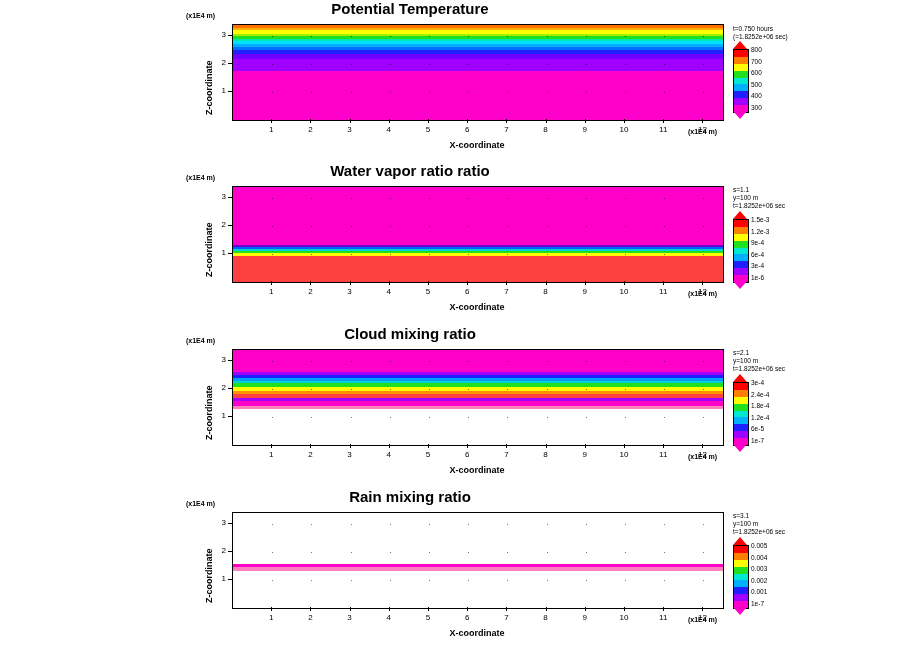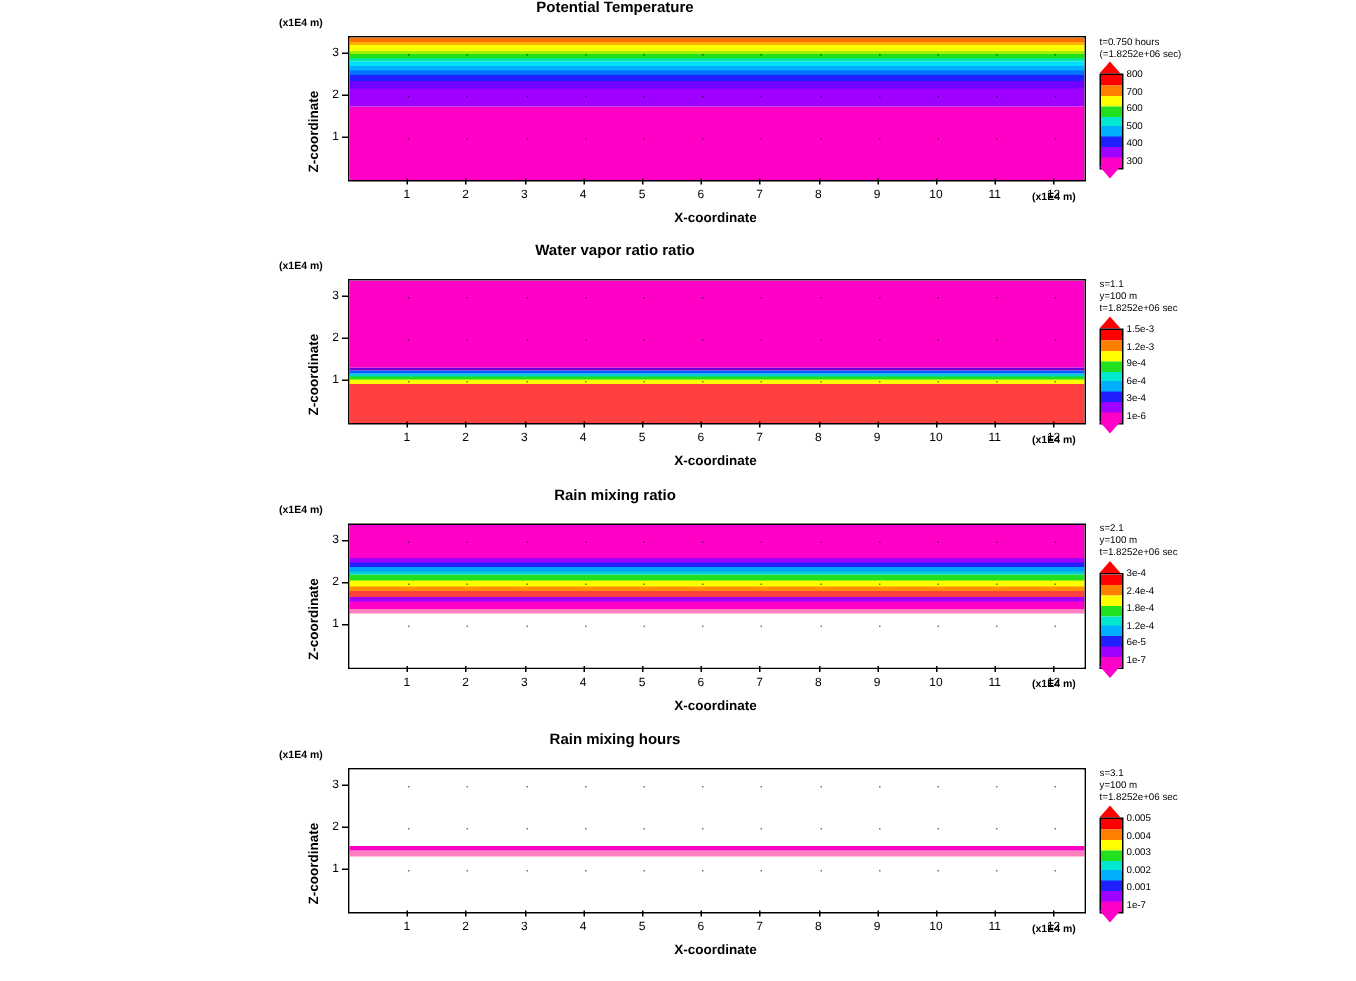--- a/index.html
+++ b/index.html
@@ -4,21 +4,21 @@
 <style>
   html,body{margin:0;padding:0;}
   body{
     width:904px;height:654px;background:#ffffff;
     font-family:"Liberation Sans", sans-serif;
     color:#000;position:relative;overflow:hidden;
   }
   .panel{position:absolute;left:0;width:904px;}
   .panel-title{
     position:absolute;left:0;width:820px;text-align:center;
-    font-size:10px;font-weight:bold;color:#000;
+    font-size:15px;font-weight:bold;color:#000;
   }
   .plot-wrap{position:absolute;}
   .plot-frame{
     position:absolute;border:1px solid #000;background:#fff;overflow:hidden;
   }
   .band{position:absolute;left:0;width:100%;}
   .dotgrid{
     position:absolute;left:0;top:0;width:100%;height:100%;
     pointer-events:none;
   }
@@ -293,21 +293,21 @@
       <div class="cbar-tick" style="left: 18px; top: 6px;">1.5e-3</div>
       <div class="cbar-tick" style="left: 18px; top: 17.6px;">1.2e-3</div>
       <div class="cbar-tick" style="left: 18px; top: 29.2px;">9e-4</div>
       <div class="cbar-tick" style="left: 18px; top: 40.8px;">6e-4</div>
       <div class="cbar-tick" style="left: 18px; top: 52.4px;">3e-4</div>
       <div class="cbar-tick" style="left: 18px; top: 64px;">1e-6</div>
     </div>
 </div>
 
 <div class="panel" style="top:325px;height:160px;">
-  <div class="panel-title" style="top:0px;">Rain mixing ratio</div>
+  <div class="panel-title" style="top:0px;">Cloud mixing ratio</div>
   <div class="units-tl" style="left:186px;top:12px;">(x1E4 m)</div>
   <div class="plot-wrap" style="left:232px;top:24px;">
     <div class="plot-frame" style="left:0;top:0;width:490px;height:95px;">
       <div id="bands-2" style="position:absolute;inset:0;">
           <div class="band" style="top: 58.9px; height: 36.7px; background: rgb(255, 255, 255);"></div>
           <div class="band" style="top: 55.1px; height: 4.4px; background: rgb(255, 128, 192);"></div>
           <div class="band" style="top: 50.35px; height: 5.35px; background: rgb(255, 0, 200);"></div>
           <div class="band" style="top: 47.5px; height: 3.45px; background: rgb(160, 0, 255);"></div>
           <div class="band" style="top: 43.22px; height: 4.88px; background: rgb(255, 64, 64);"></div>
           <div class="band" style="top: 40.38px; height: 3.45px; background: rgb(255, 144, 0);"></div>
@@ -416,21 +416,21 @@
       <div class="cbar-tick" style="left: 18px; top: 6px;">3e-4</div>
       <div class="cbar-tick" style="left: 18px; top: 17.6px;">2.4e-4</div>
       <div class="cbar-tick" style="left: 18px; top: 29.2px;">1.8e-4</div>
       <div class="cbar-tick" style="left: 18px; top: 40.8px;">1.2e-4</div>
       <div class="cbar-tick" style="left: 18px; top: 52.4px;">6e-5</div>
       <div class="cbar-tick" style="left: 18px; top: 64px;">1e-7</div>
     </div>
 </div>
 
 <div class="panel" style="top:488px;height:166px;">
-  <div class="panel-title" style="top:0px;">Rain mixing hours</div>
+  <div class="panel-title" style="top:0px;">Rain mixing ratio</div>
   <div class="units-tl" style="left:186px;top:12px;">(x1E4 m)</div>
   <div class="plot-wrap" style="left:232px;top:24px;">
     <div class="plot-frame" style="left:0;top:0;width:490px;height:95px;">
       <div id="bands-3" style="position:absolute;inset:0;">
           <div class="band" style="top: 57px; height: 38.6px; background: rgb(255, 255, 255);"></div>
           <div class="band" style="top: 53.67px; height: 3.92px; background: rgb(255, 128, 192);"></div>
           <div class="band" style="top: 50.82px; height: 3.45px; background: rgb(255, 0, 200);"></div>
           <div class="band" style="top: 0px; height: 51.42px; background: rgb(255, 255, 255);"></div>
         </div>
       <div class="dotgrid" id="grid-3">

